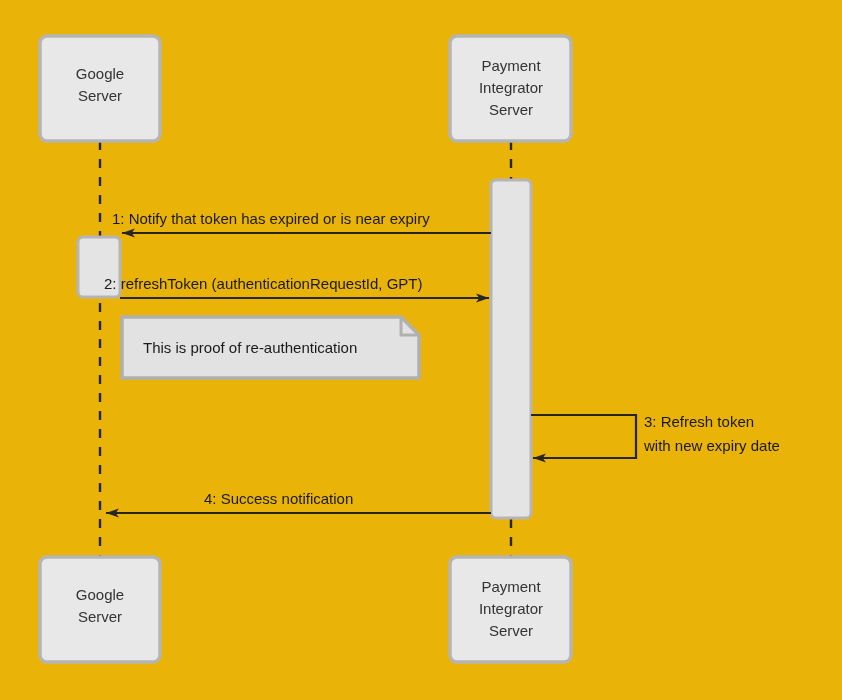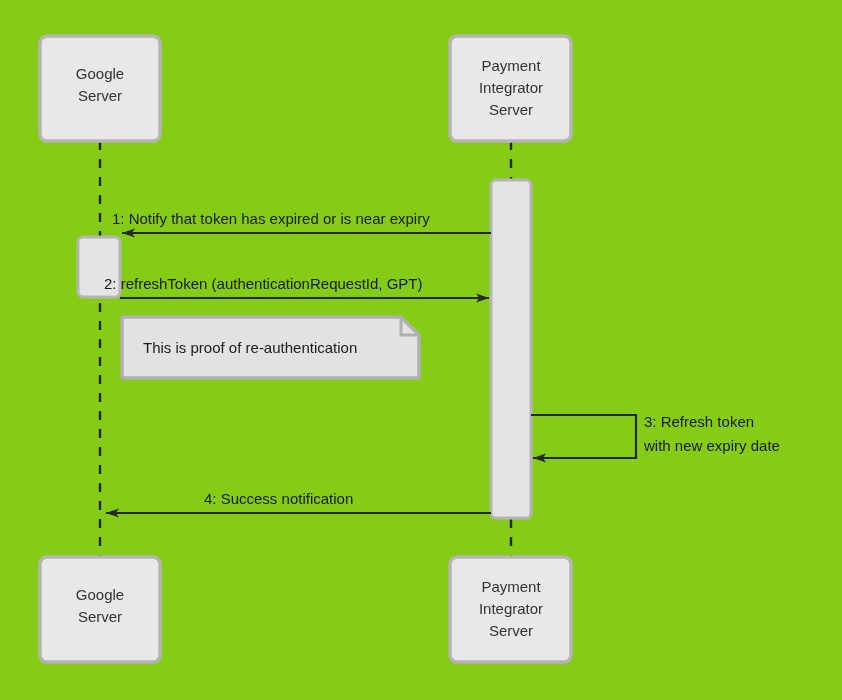--- a/index.html
+++ b/index.html
@@ -9,21 +9,21 @@
     background: #ffffff;
   }
   body {
     font-family: "Liberation Sans", sans-serif;
     -webkit-font-smoothing: antialiased;
   }
   #canvas {
     position: relative;
     width: 842px;
     height: 700px;
-    background: #84cc16;
+    background: #eab308;
     overflow: hidden;
   }
   #diagram-svg {
     position: absolute;
     left: 0;
     top: 0;
     width: 842px;
     height: 700px;
   }
   .lifeline-box-label {

